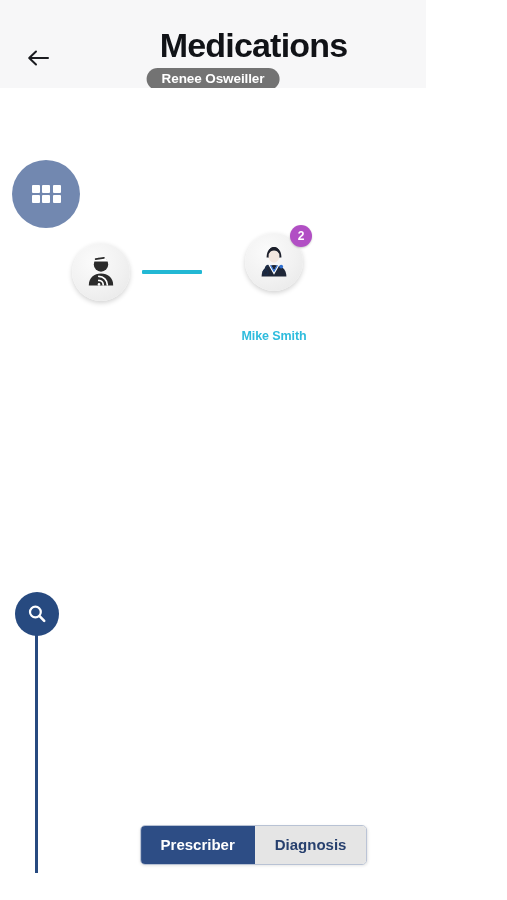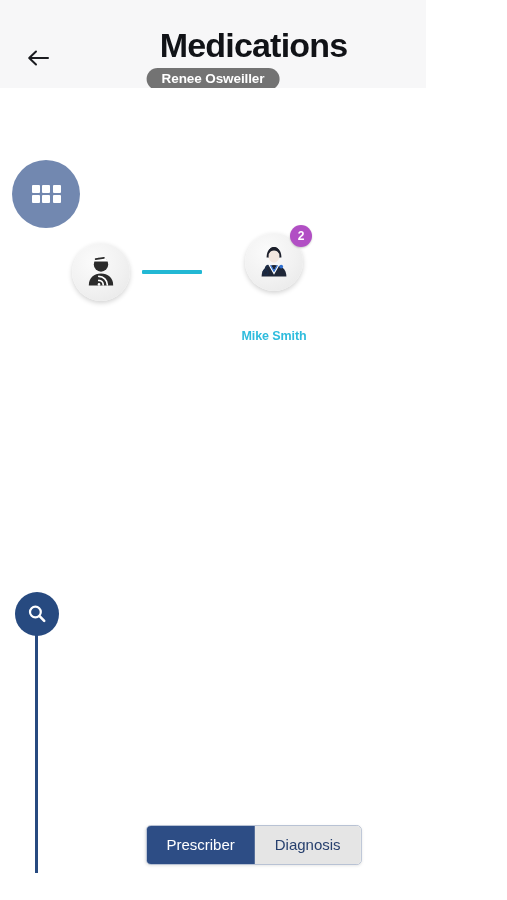--- a/index.html
+++ b/index.html
@@ -217,21 +217,21 @@
     display: flex;
     border: 1px solid #b8c2d4;
     border-radius: 5px;
     overflow: hidden;
     box-shadow: 0 1px 3px rgba(0,0,0,0.10);
     background: #ffffff;
   }
   .mode-toggle .seg2 {
     padding: 10px 20px 11px 20px;
     font-size: 15px;
-    font-weight: normal;
+    font-weight: bold;
     cursor: pointer;
     user-select: none;
     line-height: 1.15;
   }
   .seg2.active   { background: #2d4d85; color: #ffffff; }
   .seg2.inactive { background: #e5e5e5; color: #27406e; }
 </style>
 </head>
 <body>
 

